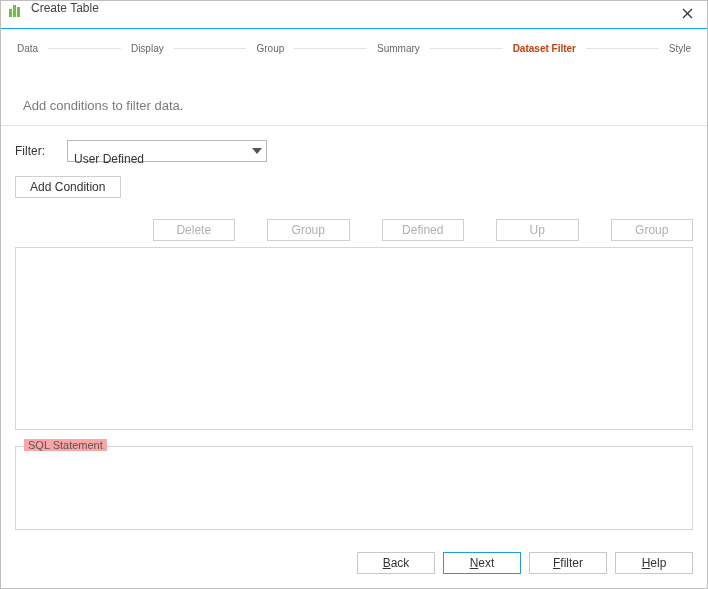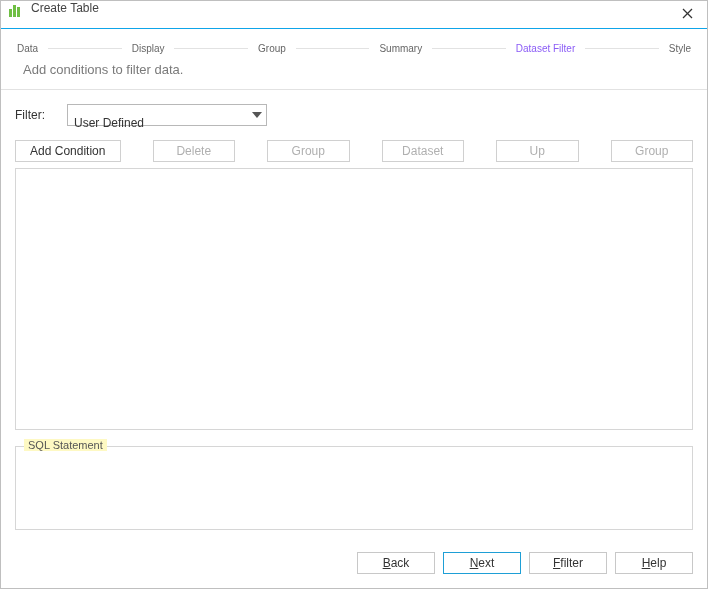--- a/index.html
+++ b/index.html
@@ -9,41 +9,41 @@
   .titlebar .icon { width: 16px; height: 16px; margin-right: 6px; display: inline-flex; align-items: flex-end; gap: 1px; }
   .titlebar .icon .bar { width: 3px; background: #6fbf44; display: inline-block; }
   .titlebar .b1 { height: 8px; } .titlebar .b2 { height: 12px; } .titlebar .b3 { height: 10px; }
   .titlebar .title { font-size: 12px; color: #444; }
   .titlebar .spacer { flex: 1; }
   .close-btn { width: 28px; height: 24px; display: flex; align-items: center; justify-content: center; cursor: pointer; }
   .close-btn svg { width: 11px; height: 11px; stroke: #333; stroke-width: 1.2; }
 
   .steps { display: flex; align-items: center; padding: 14px 16px 6px 16px; }
   .step { font-size: 10px; color: #666; cursor: pointer; white-space: nowrap; }
-  .step.active { color: #8b5cf6; font-weight: 400; }
+  .step.active { color: #c2410c; font-weight: 700; }
   .step-sep { flex: 1; height: 1px; background: #e2e2e2; margin: 0 10px; }
-  .subtitle { padding: 2px 16px 12px 22px; color: #7a7a7a; font-size: 13px; }
+  .subtitle { padding: 2px 16px 12px 22px; color: #7a7a7a; font-size: 13px; margin-top: 36px; }
 
   .body { flex: 1; border-top: 1px solid #e2e2e2; padding: 14px 14px 10px 14px; display: flex; flex-direction: column; }
 
   .filter-row { display: flex; align-items: center; gap: 22px; margin-bottom: 14px; }
   .filter-row label { color: #333; }
   .select { position: relative; width: 200px; height: 22px; border: 1px solid #b8b8b8; background: #fff; display: flex; align-items: center; padding: 15px 20px 0 6px; cursor: pointer; }
   .select .caret { position: absolute; right: 4px; top: 50%; transform: translateY(-50%); }
   .select .caret svg { width: 10px; height: 6px; display: block; }
 
   .toolbar { display: flex; gap: 32px; margin-bottom: 6px; }
   .tbtn { width: 110px; height: 22px; border: 1px solid #d0d0d0; background: #fff; color: #333; font-size: 12px; display: flex; align-items: center; justify-content: center; cursor: pointer; }
   .tbtn.disabled { color: #b0b0b0; cursor: default; }
-  .tbtn.small { width: 86px; }
+  .tbtn.small { width: 86px; margin-top: 43px; }
 
   .conditions-area { flex: 1; border: 1px solid #d6d6d6; background: #fff; }
 
   .sql-group { margin-top: 16px; position: relative; border: 1px solid #d6d6d6; height: 84px; }
-  .sql-group .legend { position: absolute; top: -8px; left: 8px; background: #fef9c3; padding: 0 4px; font-size: 11px; color: #555; }
+  .sql-group .legend { position: absolute; top: -8px; left: 8px; background: #fca5a5; padding: 0 4px; font-size: 11px; color: #555; }
 
   .footer { display: flex; justify-content: flex-end; gap: 8px; padding: 12px 14px 14px 14px; }
   .fbtn { width: 78px; height: 22px; border: 1px solid #c8c8c8; background: #fff; font-size: 12px; display: flex; align-items: center; justify-content: center; cursor: pointer; color: #333; }
   .fbtn.primary { border: 1px solid #1e9fd6; }
   .fbtn .ul { text-decoration: underline; }
 </style>
 </head>
 <body>
 
 <div class="window">
@@ -91,21 +91,21 @@
               <polygon points="0,0 10,0 5,6" fill="#555"></polygon>
             </svg>
         </span>
       </div>
     </div>
 
     <div class="toolbar">
       <div class="tbtn">Add Condition</div>
       <div class="tbtn small disabled">Delete</div>
       <div class="tbtn small disabled">Group</div>
-      <div class="tbtn small disabled">Dataset</div>
+      <div class="tbtn small disabled">Defined</div>
       <div class="tbtn small disabled">Up</div>
       <div class="tbtn small disabled">Group</div>
     </div>
 
     <div class="conditions-area"></div>
 
     <div class="sql-group">
       <span class="legend">SQL Statement</span>
     </div>
 

